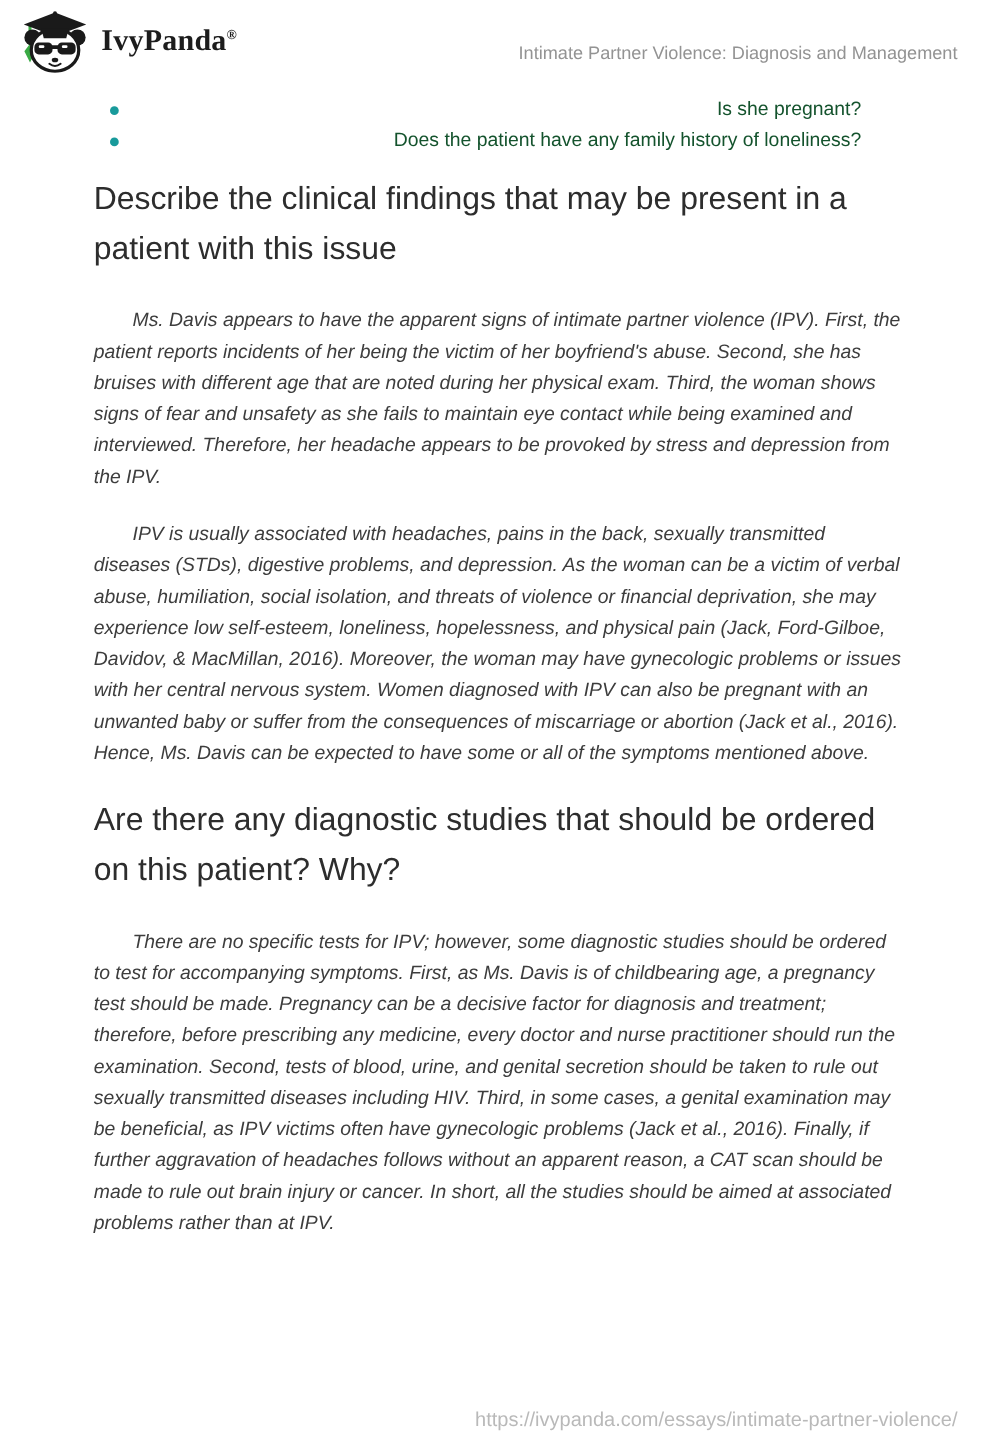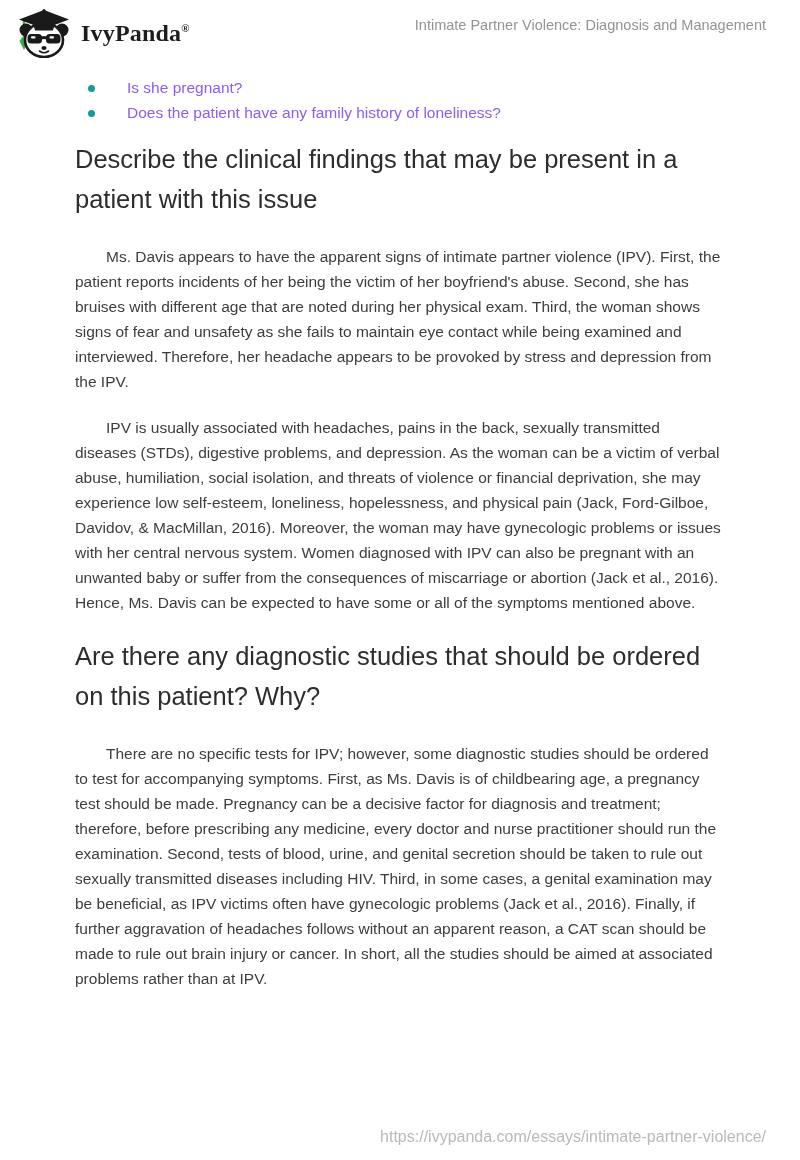--- a/index.html
+++ b/index.html
@@ -32,39 +32,40 @@
     line-height: 50px;
   }
   .logo-text sup {
     font-size: 11px;
     vertical-align: super;
     line-height: 0;
   }
   .doc-title {
     font-size: 14.5px;
     color: #939393;
-    margin-top: 9px;
+    margin-top: 27px;
     white-space: nowrap;
   }
 
   
   .content { padding: 16px 75px 0 75px; }
 
   ul.question-list {
     list-style: none;
     margin: 0;
     padding: 0;
     max-width: 614px;
   }
   ul.question-list li {
     position: relative;
     padding-left: 52px;
     font-size: 15.5px;
     line-height: 24.5px;
-    color: #8b5cf6;
+    color: #14532d;
+    text-align: right;
   }
   ul.question-list li .bullet {
     position: absolute;
     left: 13px;
     top: 9px;
     width: 7px;
     height: 7px;
     border-radius: 50%;
     background: #189a9b;
   }
@@ -76,20 +77,21 @@
     color: #2d2d2d;
     margin: 14px 0 25px 0;
   }
   p.body-paragraph {
     font-size: 15.5px;
     line-height: 25px;
     color: #3d3d3d;
     margin: 0 0 21px 0;
     text-indent: 31px;
     text-align: left;
+    font-style: italic;
   }
 
   
   .footer-url {
     position: absolute;
     right: 34px;
     bottom: 14px;
     font-size: 16px;
     color: #b9b9b9;
     text-decoration: none;

